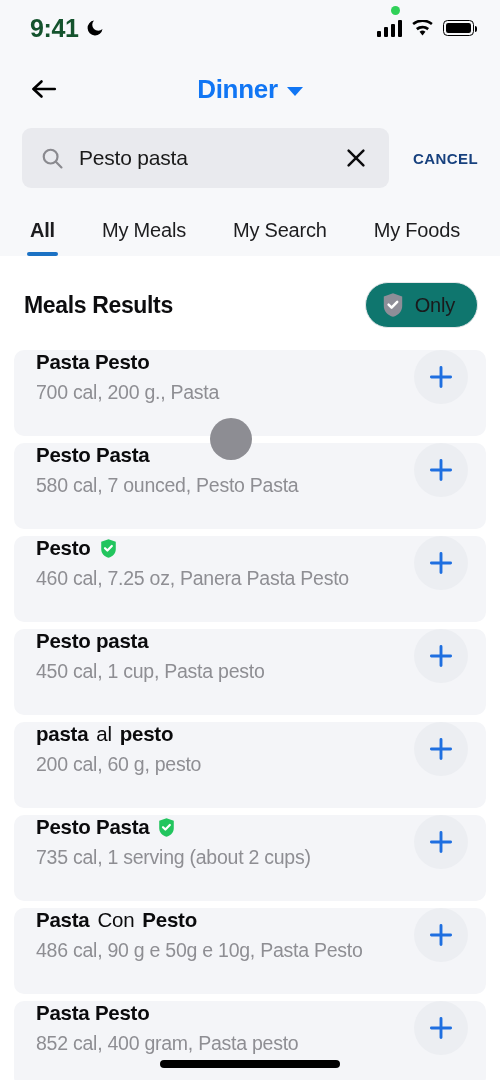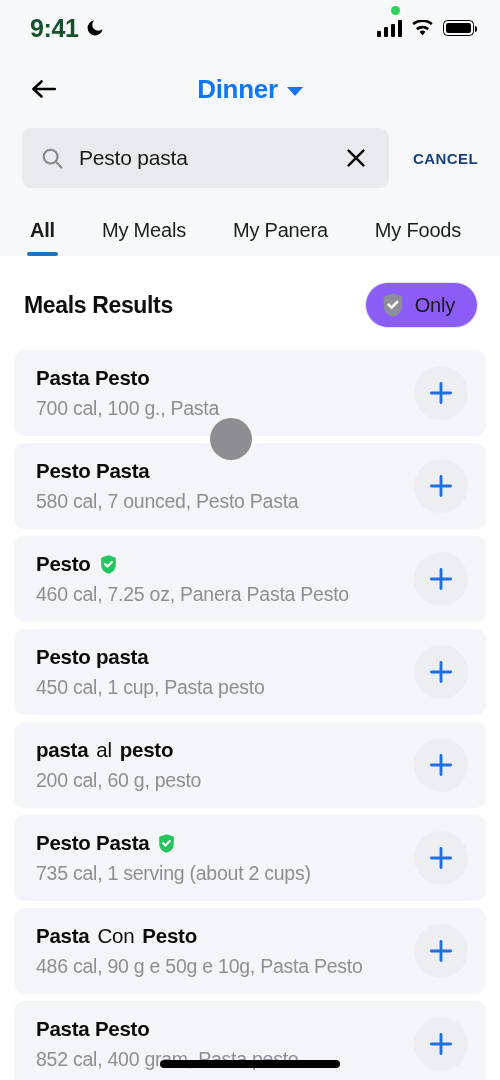--- a/index.html
+++ b/index.html
@@ -80,31 +80,31 @@
   
   .content { background:#ffffff; padding-top:0; }
   .results-head {
     display:flex; align-items:center; justify-content:space-between;
     padding:26px 22px 22px 24px;
   }
   .results-title { font-size:23px; font-weight:600; color:#0d0d0f; letter-spacing:-0.35px; }
   .only-pill {
     display:flex; align-items:center; gap:10px;
     border:1.6px solid #e6e7ea; border-radius:24px;
-    padding:9px 22px 9px 15px; background:#8b5cf6; cursor:pointer;justify-content:space-between;
+    padding:9px 22px 9px 15px; background:#0f766e; cursor:pointer;justify-content:space-between;
   }
   .shield-gray { width:24px; height:26px; display:block; }
   .only-label { font-size:20px; color:#1a1a1c; letter-spacing:-0.2px; }
 
   
   .results-list { display:flex; flex-direction:column; gap:7px; }
   .result-row {
     background:#f4f5f8; border-radius:10px;
     margin:0 14px 0 14px;
-    height:86px; display:flex; align-items:center;
+    height:86px; display:flex; 
     padding:0 18px 0 22px; cursor:pointer;gap:24px;
   }
   .row-main { flex:1; min-width:0; }
   .row-title {
     font-size:20.5px; color:#0b0b0d; letter-spacing:-0.25px;
     display:flex; align-items:center; gap:8px; margin-bottom:7px;
   }
   .row-title .t-bold { font-weight:700; }
   .row-title .t-norm { font-weight:400; }
   .shield-green { width:19px; height:21px; display:block; flex:0 0 auto; }
@@ -191,21 +191,21 @@
 
     <div class="tabs">
       <div class="tab active">
         <span>All</span>
         <span class="underline"></span>
       </div>
       <div class="tab">
         <span>My Meals</span>
       </div>
       <div class="tab">
-        <span>My Panera</span>
+        <span>My Search</span>
       </div>
       <div class="tab">
         <span>My Foods</span>
       </div>
     </div>
   </div>
 
   <div class="content">
 
     <div class="results-head">
@@ -218,21 +218,21 @@
         <span class="only-label">Only</span>
       </div>
     </div>
 
     <div class="results-list" id="results-list">
         <div class="result-row">
           <div class="row-main">
             <div class="row-title">
               <span class="t-bold">Pasta Pesto</span>
             </div>
-            <div class="row-sub">700 cal, 100 g., Pasta</div>
+            <div class="row-sub">700 cal, 200 g., Pasta</div>
           </div>
           <div class="add-btn">
             <svg class="plus-icon" viewBox="0 0 26 26">
               <path d="M13 3.4v19.2M3.4 13h19.2" stroke="#1f6fe0" stroke-width="2.9" stroke-linecap="round"></path>
             </svg>
           </div>
         </div>
         <div class="result-row">
           <div class="row-main">
             <div class="row-title">

